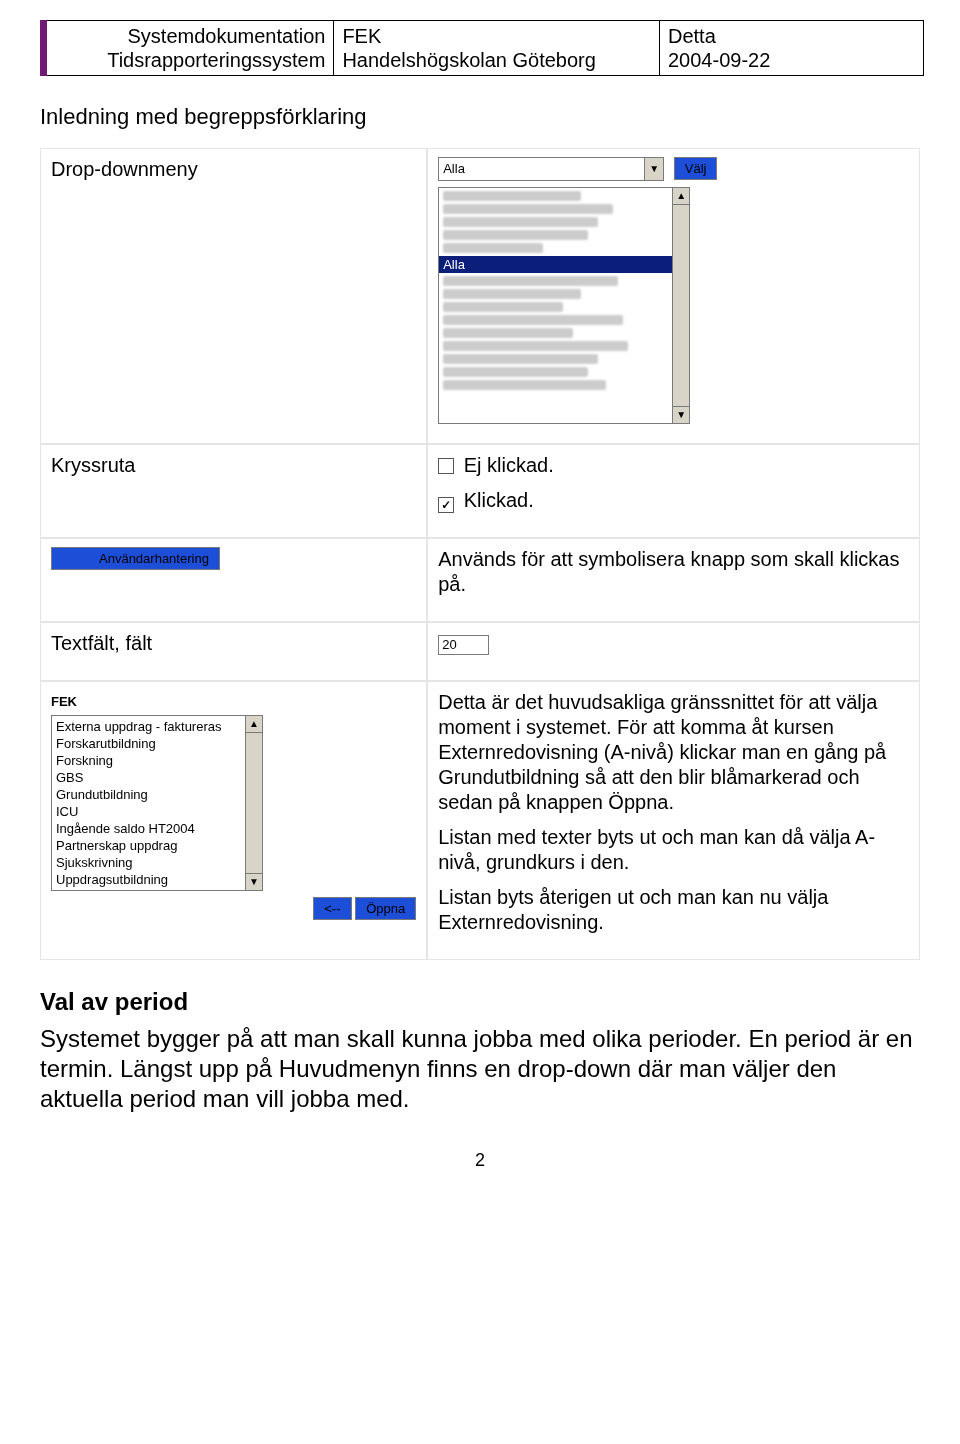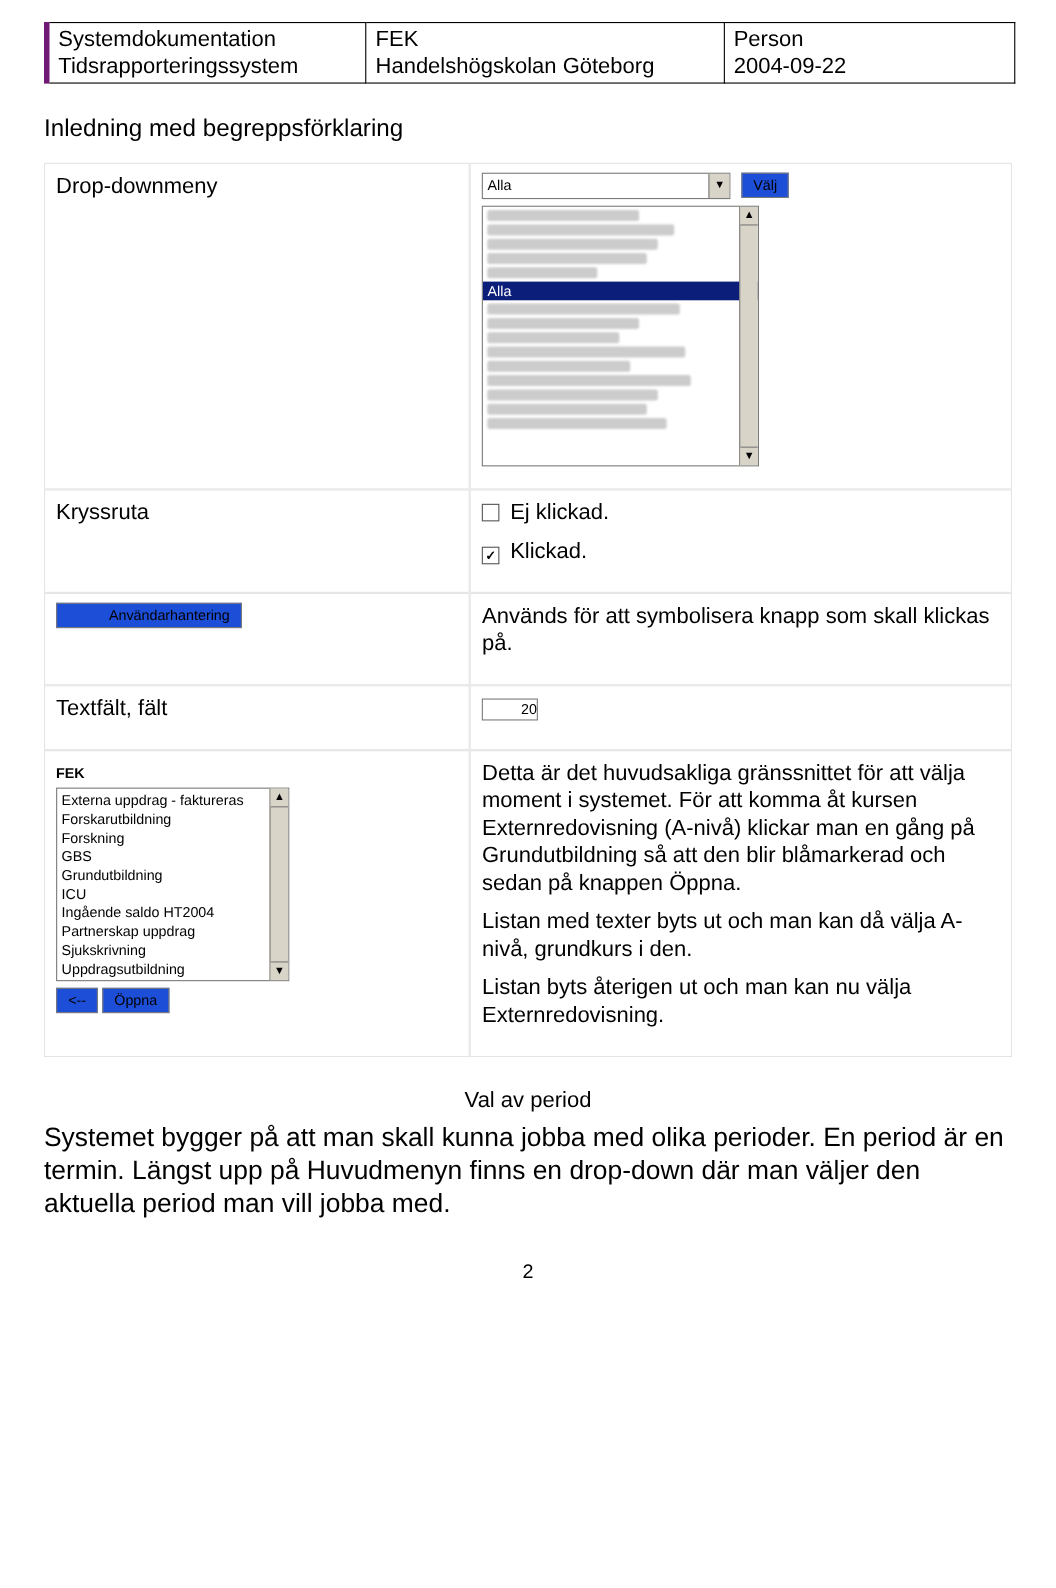--- a/index.html
+++ b/index.html
@@ -26,21 +26,21 @@
   .hdr-row { display: table-row; }
   .hdr-cell {
     display: table-cell;
     vertical-align: top;
     padding: 3px 8px;
   }
   .hdr-cell.c1 { width: 33%; border-right: 1px solid #000; border-bottom: 1px solid #000;}
   .hdr-cell.c2 { width: 37%; border-right: 1px solid #000; border-bottom: 1px solid #000;}
   .hdr-cell.c3 { width: 30%; border-right: 1px solid #000; border-bottom: 1px solid #000;}
   .hdr-top { border-top: 1px solid #000; }
-  .hdr-left { border-left: 5px solid #701a75; }
+  .hdr-left { border-left: 7px solid #701a75; text-align: right; }
 
   h2.intro {
     font-size: 22px;
     font-weight: normal;
     margin: 26px 0 8px 0;
   }
   p.intro-p {
     font-size: 20px;
     line-height: 1.25;
     margin: 0 0 6px 0;
@@ -137,21 +137,20 @@
   }
   .ui-checkbox.checked::after { content: "✓"; color:#000; font-weight:bold; }
   .ui-textfield {
     display: inline-block;
     border: 1px solid #7a7a7a;
     background: #fff;
     width: 46px; height: 18px;
     font-size: 13px;
     line-height: 18px;
     padding-left: 3px;
-    text-align: right;
   }
   
   .fek-block { font-size: 13px; }
   .fek-label { font-weight: bold; padding: 4px 0 6px 0; }
   .fek-list {
     border: 1px solid #7a7a7a;
     background: #fff;
     width: 210px;
     position: relative;
   }
@@ -160,26 +159,25 @@
     background:#d8d4c8; border-left:1px solid #7a7a7a;
   }
   .fek-list .lb-scroll .up, .fek-list .lb-scroll .down {
     position:absolute; left:0; right:0; height:16px; text-align:center;
     font-size:10px; line-height:16px; background:#d8d4c8;
   }
   .fek-list .lb-scroll .up{top:0;border-bottom:1px solid #7a7a7a;}
   .fek-list .lb-scroll .down{bottom:0;border-top:1px solid #7a7a7a;}
   .fek-list ul { list-style:none; margin:0; padding:2px 18px 2px 4px; }
   .fek-list li { padding:1px 0; }
-  .fek-buttons { margin-top: 6px; }
+  .fek-buttons { margin-top: 6px; text-align: right; }
   h3.section {
-    font-size: 20px;
-    font-weight: normal;
+    font-size: 24px;
+    font-weight: bold;
     margin: 28px 0 8px 0;
-    text-align: center;
   }
   p.body {
     font-size: 24px;
     line-height: 1.25;
     margin: 0 0 8px 0;
   }
   .pagenum {
     text-align: center;
     font-size: 18px;
     margin-top: 36px;
@@ -194,21 +192,21 @@
     <div class="hdr-row">
       <div class="hdr-cell c1 hdr-top hdr-left">
         <div>Systemdokumentation</div>
         <div>Tidsrapporteringssystem</div>
       </div>
       <div class="hdr-cell c2 hdr-top">
         <div>FEK</div>
         <div>Handelshögskolan Göteborg</div>
       </div>
       <div class="hdr-cell c3 hdr-top">
-        <div>Person</div>
+        <div>Detta</div>
         <div>2004-09-22</div>
       </div>
     </div>
   </div>
 
   <h2 class="intro">Inledning med begreppsförklaring</h2>
 
   <div class="def-grid">
 
     <div class="def-cell">

